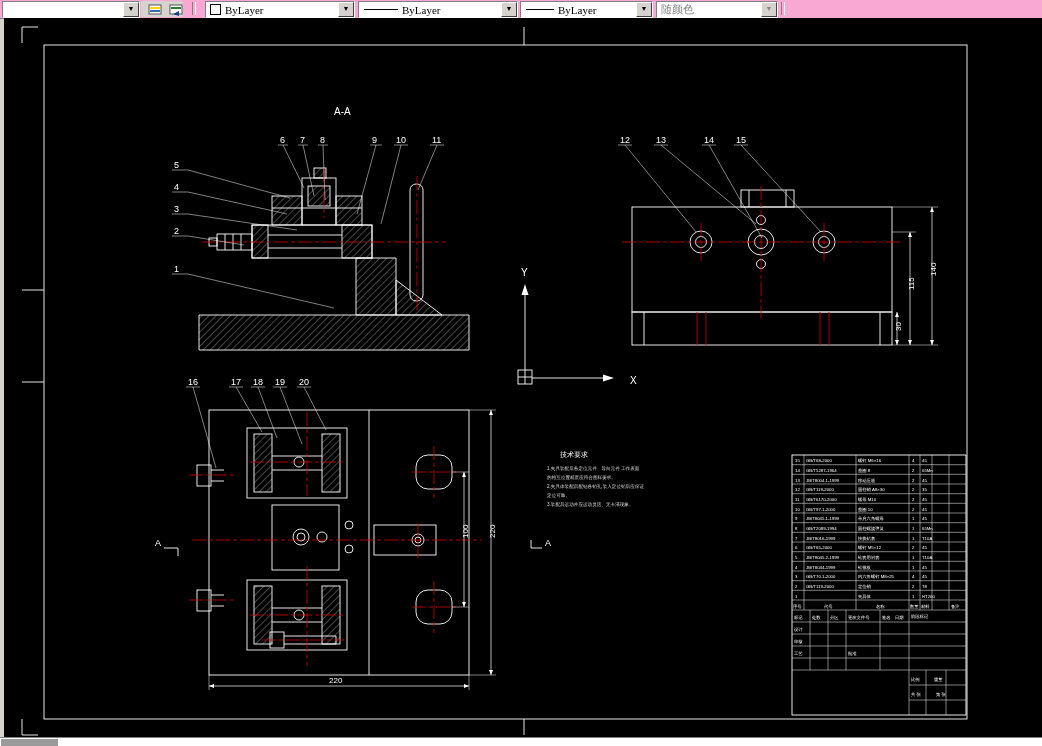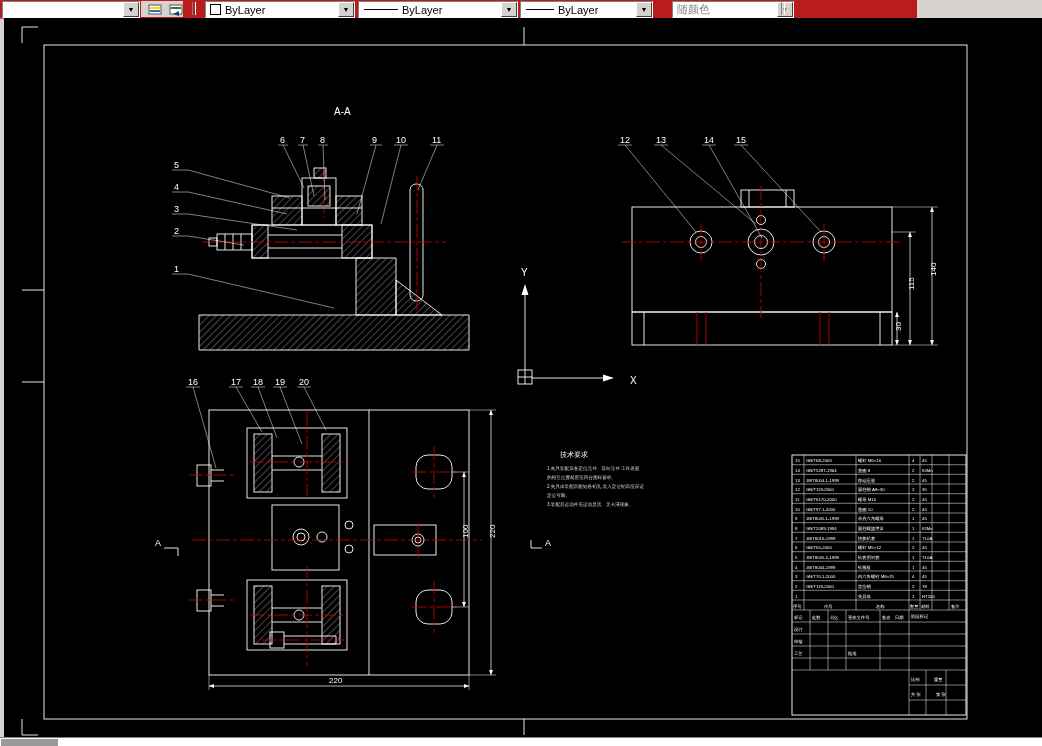--- a/index.html
+++ b/index.html
@@ -1,20 +1,20 @@
 <!DOCTYPE html>
 <html><head>
 <meta charset="utf-8">
 <style>
   html,body{margin:0;padding:0;background:#fff;}
   .screen{position:relative;width:1042px;height:746px;background:#d6d3ce;overflow:hidden;
           font-family:"Liberation Sans",sans-serif;}
   
-  .toolbar{position:absolute;left:0;top:0;width:917px;height:18px;background:#b91c1c;
-           border-bottom:1px solid #808080;}
+  .toolbar{position:absolute;left:0;top:0;width:1042px;height:18px;background:#f9a8d4;
+           border-bottom:1px solid #808080;font-family:Liberation Serif, serif;}
   .combo{position:absolute;top:1px;height:15px;background:#fff;
          border-top:1px solid #808080;border-left:1px solid #808080;
          border-bottom:1px solid #fff;border-right:1px solid #fff;
          display:flex;align-items:center;font-size:11px;color:#000;}
   .combo .txt{flex:1;padding-left:4px;white-space:nowrap;overflow:hidden;}
   .combo .arrow{width:14px;height:13px;margin:0;background:#d6d3ce;
                 border-top:1px solid #fff;border-left:1px solid #fff;
                 border-right:1px solid #404040;border-bottom:1px solid #404040;
                 font-size:7px;line-height:13px;text-align:center;color:#000;}
   .combo.disabled .txt{color:#888;}
@@ -79,21 +79,21 @@
       <span class="txt">ByLayer</span>
       <span class="arrow">▼</span>
     </div>
 
     <div class="combo" style="left:520px;width:131px;">
       <span class="lglyph thin"></span>
       <span class="txt">ByLayer</span>
       <span class="arrow">▼</span>
     </div>
 
-    <div class="combo disabled" style="left:672px;width:120px;gap:9px;">
+    <div class="combo disabled" style="left:656px;width:120px;gap:9px;">
       <span class="txt">随颜色</span>
       <span class="arrow" style="color:#888;">▼</span>
     </div>
     <span class="sep" style="left:781px;"></span>
   </div>
 
   <div class="canvas">
   <svg width="1042" height="719" viewBox="0 0 1042 719">
     <defs>
       <pattern id="h" width="5" height="5" patternUnits="userSpaceOnUse" patternTransform="rotate(45)">

